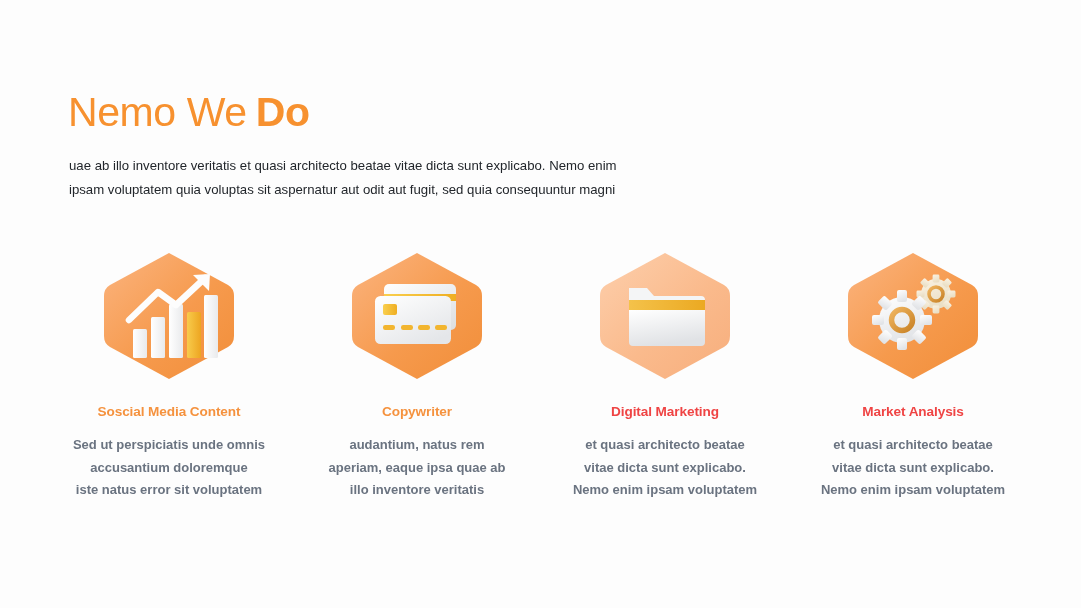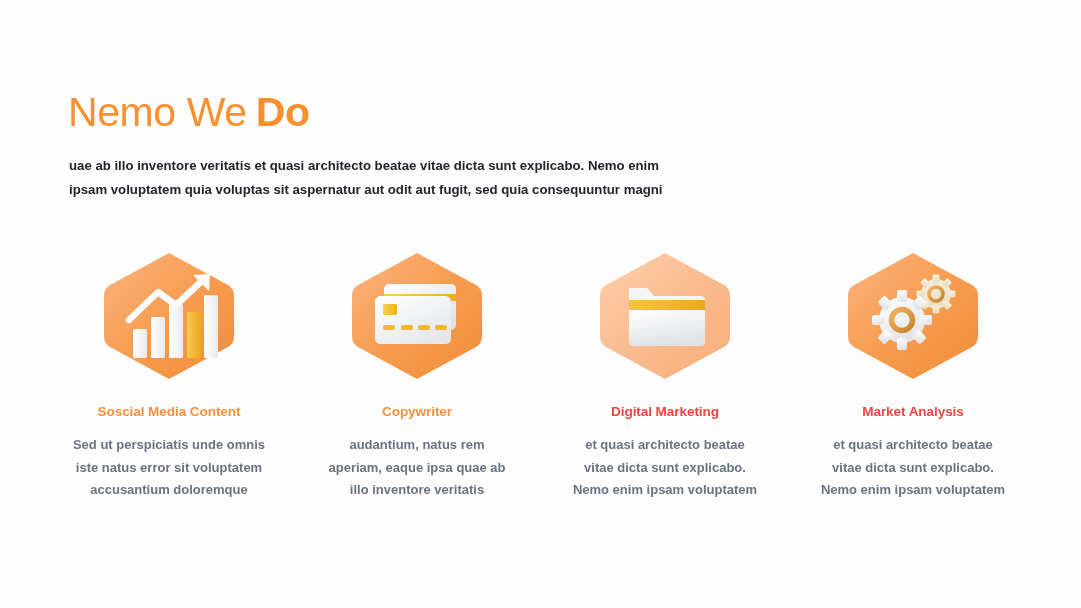--- a/index.html
+++ b/index.html
@@ -24,21 +24,21 @@
   .heading .hd-bold  { font-weight:800; margin-left:9px; }
 
   
   .intro {
     position:absolute; left:69px; top:154px;
     width:600px;
     font-size:13.2px; line-height:24px;
     color:#22262b;
     font-weight:400;
   }
-  .intro .ln { display:block; white-space:nowrap;font-weight:bold; }
+  .intro .ln { display:block; white-space:nowrap; }
 
   
   .cards {
     position:absolute; left:45px; top:250px;
     width:992px;
     display:flex;
   }
   .card {
     width:248px;
     display:flex; flex-direction:column; align-items:center;
@@ -114,22 +114,22 @@
           <rect x="87" y="62" width="14" height="46" rx="1.5" fill="url(#barA)"></rect>
           <rect x="104" y="45" width="14" height="63" rx="1.5" fill="url(#barW)"></rect>
 
           <path d="M29 70 L58 42 L76 55 L105 28" stroke="#fdfdfd" stroke-width="6.5" fill="none" stroke-linecap="round" stroke-linejoin="round"></path>
           <path d="M93 25 L110 24 L109 41 Z" fill="#fdfdfd"></path>
         </svg>
       </div>
       <div class="card-title t-strong">Soscial Media Content</div>
       <div class="card-body">
         <span class="ln">Sed ut perspiciatis unde omnis</span>
+        <span class="ln">accusantium doloremque</span>
         <span class="ln">iste natus error sit voluptatem</span>
-        <span class="ln">accusantium doloremque</span>
       </div>
     </div>
 
     <div class="card">
       <div class="hex-wrap">
         <svg class="hex-svg" viewBox="0 0 138 132">
           <defs>
             <linearGradient id="gStrong2" x1="0" y1="0" x2="1" y2="1">
               <stop offset="0%" stop-color="#FBB47F"></stop>
                 <stop offset="55%" stop-color="#F69A4D"></stop>

